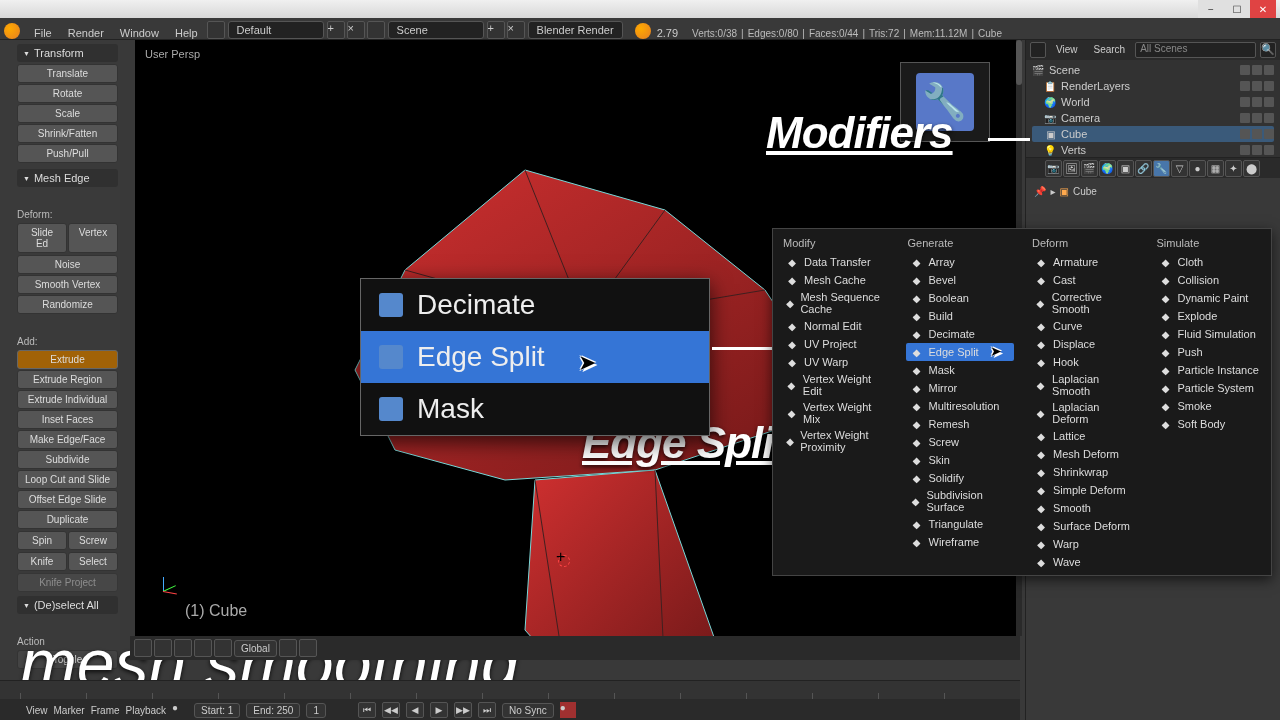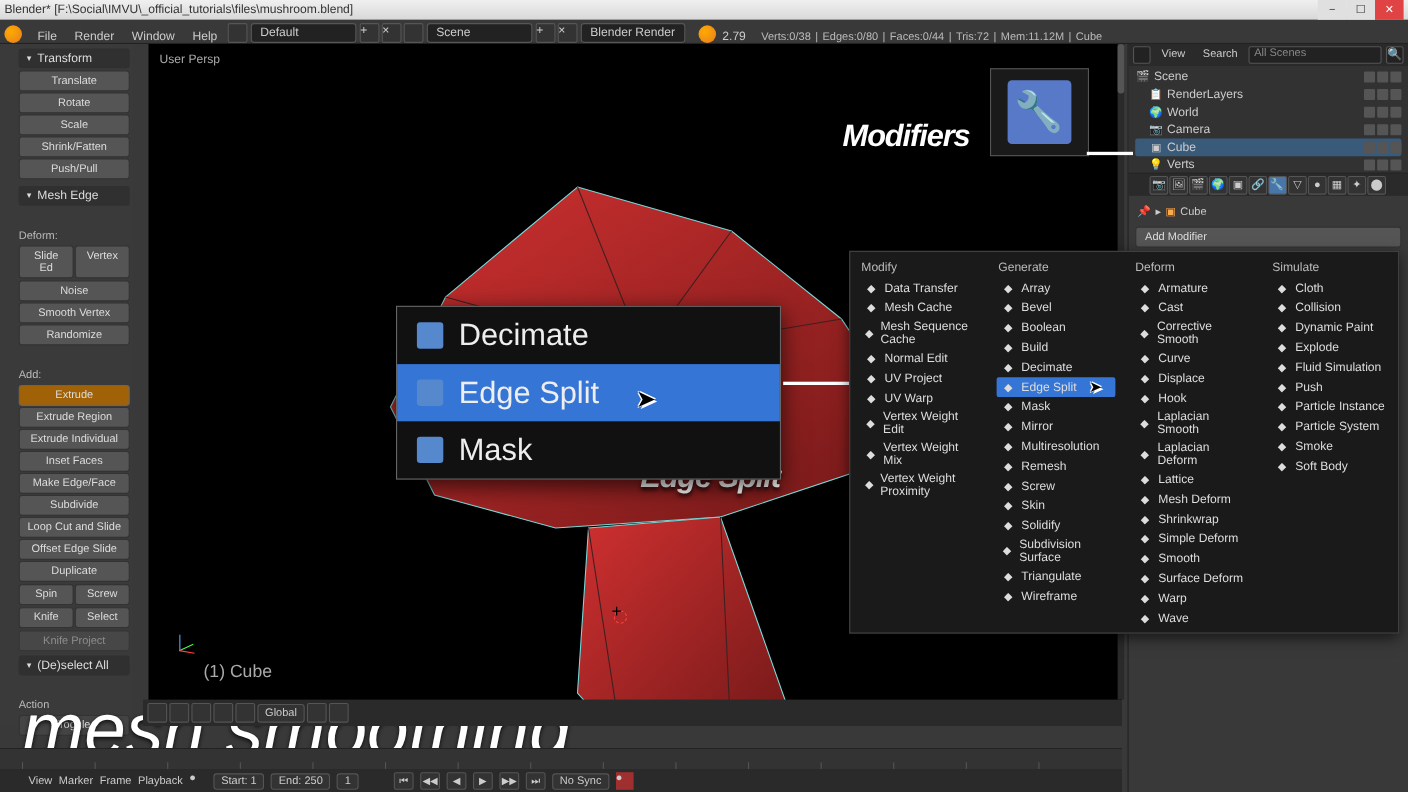--- a/index.html
+++ b/index.html
@@ -86,21 +86,21 @@
 .timeline { position: absolute; left: 0; right: 260px; bottom: 0; height: 40px; background: #393939; border-top: 1px solid #222; }
 .timeline-ruler { height: 18px; background: #333; display: flex; align-items: flex-end; font-size: 9px; color: #aaa; position: relative; overflow: hidden; }
 .timeline-ruler .tick { position: absolute; bottom: 0; border-left: 1px solid #555; height: 6px; padding-left: 2px; line-height: 18px; }
 .timeline-footer { height: 22px; background: #2a2a2a; display: flex; align-items: center; padding: 0 4px; gap: 6px; font-size: 10px; color: #ccc; }
 .timeline-footer .dd, .timeline-footer .numfield { background: #333; border: 1px solid #555; border-radius: 3px; padding: 1px 6px; }
 .timeline-footer .play-btn { width: 18px; height: 16px; background: #333; border: 1px solid #555; border-radius: 2px; display: flex; align-items: center; justify-content: center; font-size: 9px; }
 
 
 .callout { position: absolute; color: #fff; font-family: "Arial Narrow", Arial; font-weight: bold; font-style: italic; text-shadow: 0 2px 4px rgba(0,0,0,.8); pointer-events: none; }
 .callout.big { font-size: 56px; }
-.callout.huge { font-size: 28px; letter-spacing: -1px; }
+.callout.huge { font-size: 44px; letter-spacing: -1px; text-decoration: underline; }
 
 .zoom-panel { position: absolute; top: 278px; left: 360px; width: 350px; background: #111; border: 1px solid #666; box-shadow: 0 6px 20px rgba(0,0,0,.7); z-index: 40; }
 .zoom-item { display: flex; align-items: center; padding: 10px 18px; font-size: 28px; color: #eee; cursor: pointer; }
 .zoom-item.highlighted { background: #3575d6; }
 .zoom-item .zi-icon { width: 24px; height: 24px; margin-right: 14px; background: #5588cc; border-radius: 3px; }
 
 .wrench-box { position: absolute; top: 62px; right: 290px; width: 90px; height: 80px; background: #1a1a1a; border: 1px solid #555; display: flex; align-items: center; justify-content: center; }
 .wrench-box .inner { width: 58px; height: 58px; background: #5878c8; border-radius: 4px; display: flex; align-items: center; justify-content: center; font-size: 36px; color: #fff; }
 
 .point-line { position: absolute; background: #fff; height: 3px; z-index: 45; }
@@ -112,21 +112,20 @@
 
 
 .scroll-hint { position: absolute; right: 258px; top: 40px; width: 6px; bottom: 84px; background: #2a2a2a; }
 .scroll-thumb { position: absolute; top: 0; width: 6px; height: 45px; background: #555; border-radius: 3px; }
 
 </style>
 </head>
 <body>
 
 <div class="titlebar">
-  <span>Blender* [F:\Social\IMVU\_official_tutorials\files\mushroom.blend]</span>
   <span class="spacer"></span>
   <div class="win-btn min">−</div>
   <div class="win-btn max">☐</div>
   <div class="win-btn close">✕</div>
 </div>
 
 <div class="menubar">
   <div class="logo"></div>
   <span class="item">File</span>
   <span class="item">Render</span>
@@ -320,21 +319,20 @@
     <div class="props-tab">✦</div>
     <div class="props-tab">⬤</div>
   </div>
   <div class="props-body">
     <div class="breadcrumb">
       <span>📌</span>
       <span>▸</span>
       <span style="color:#ffa94d">▣</span>
       <span>Cube</span>
     </div>
-    <div class="add-mod-btn">Add Modifier</div>
   </div>
 </div>
 
 <div class="modifier-menu">
   <div class="mod-col">
     <div class="mod-col-header">Modify</div>
     <div id="col-modify">
         <div class="mod-item">
           <span class="mi-icon">◆</span>
           <span>Data Transfer</span>

